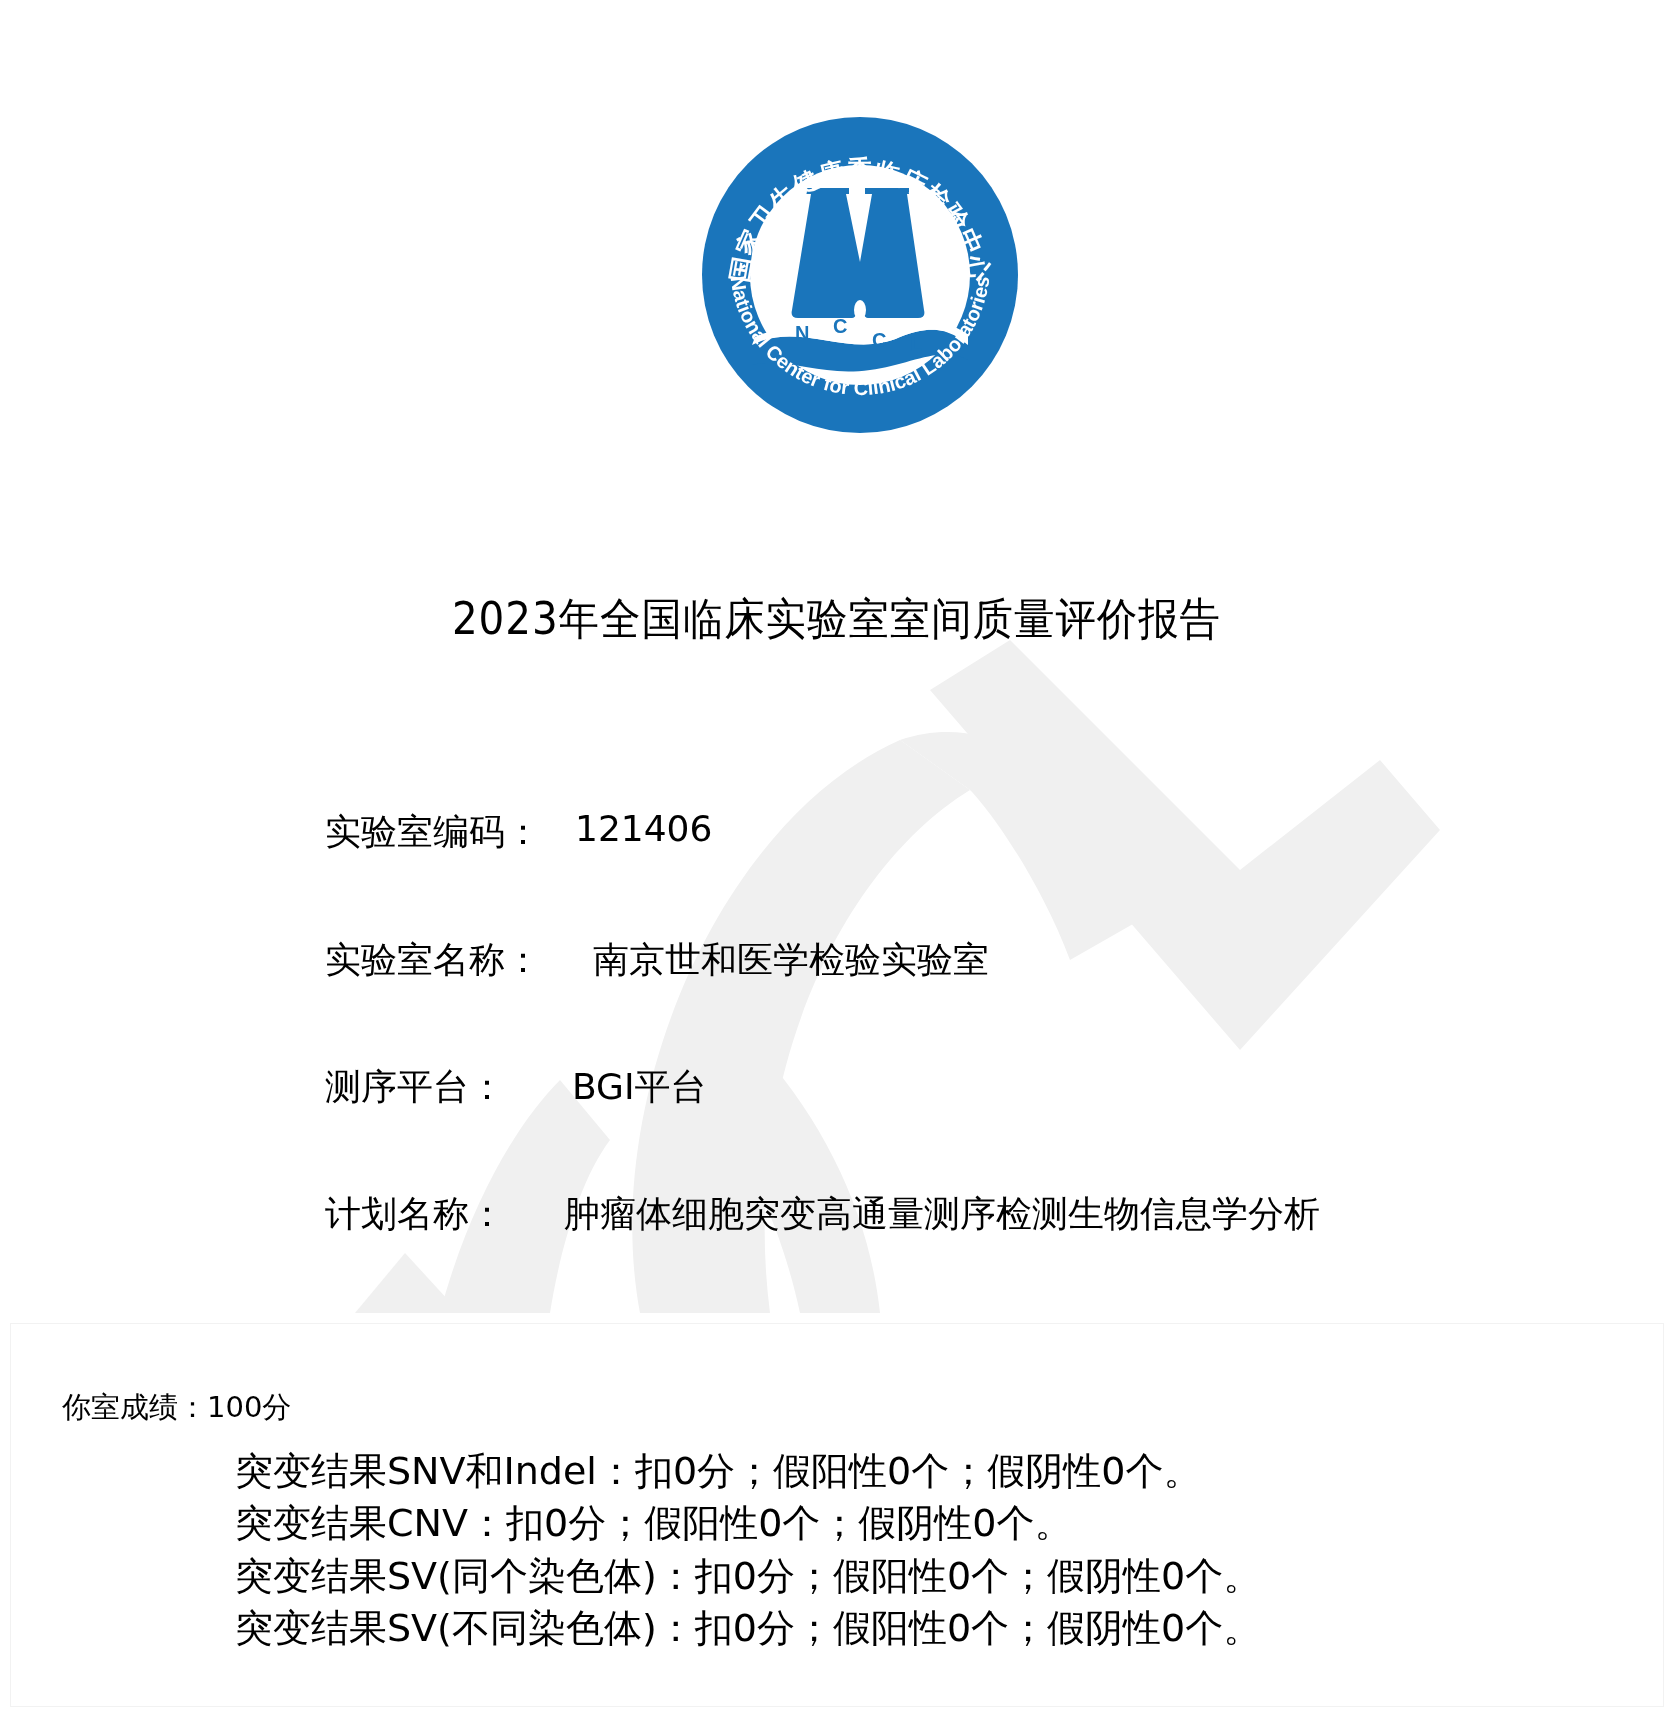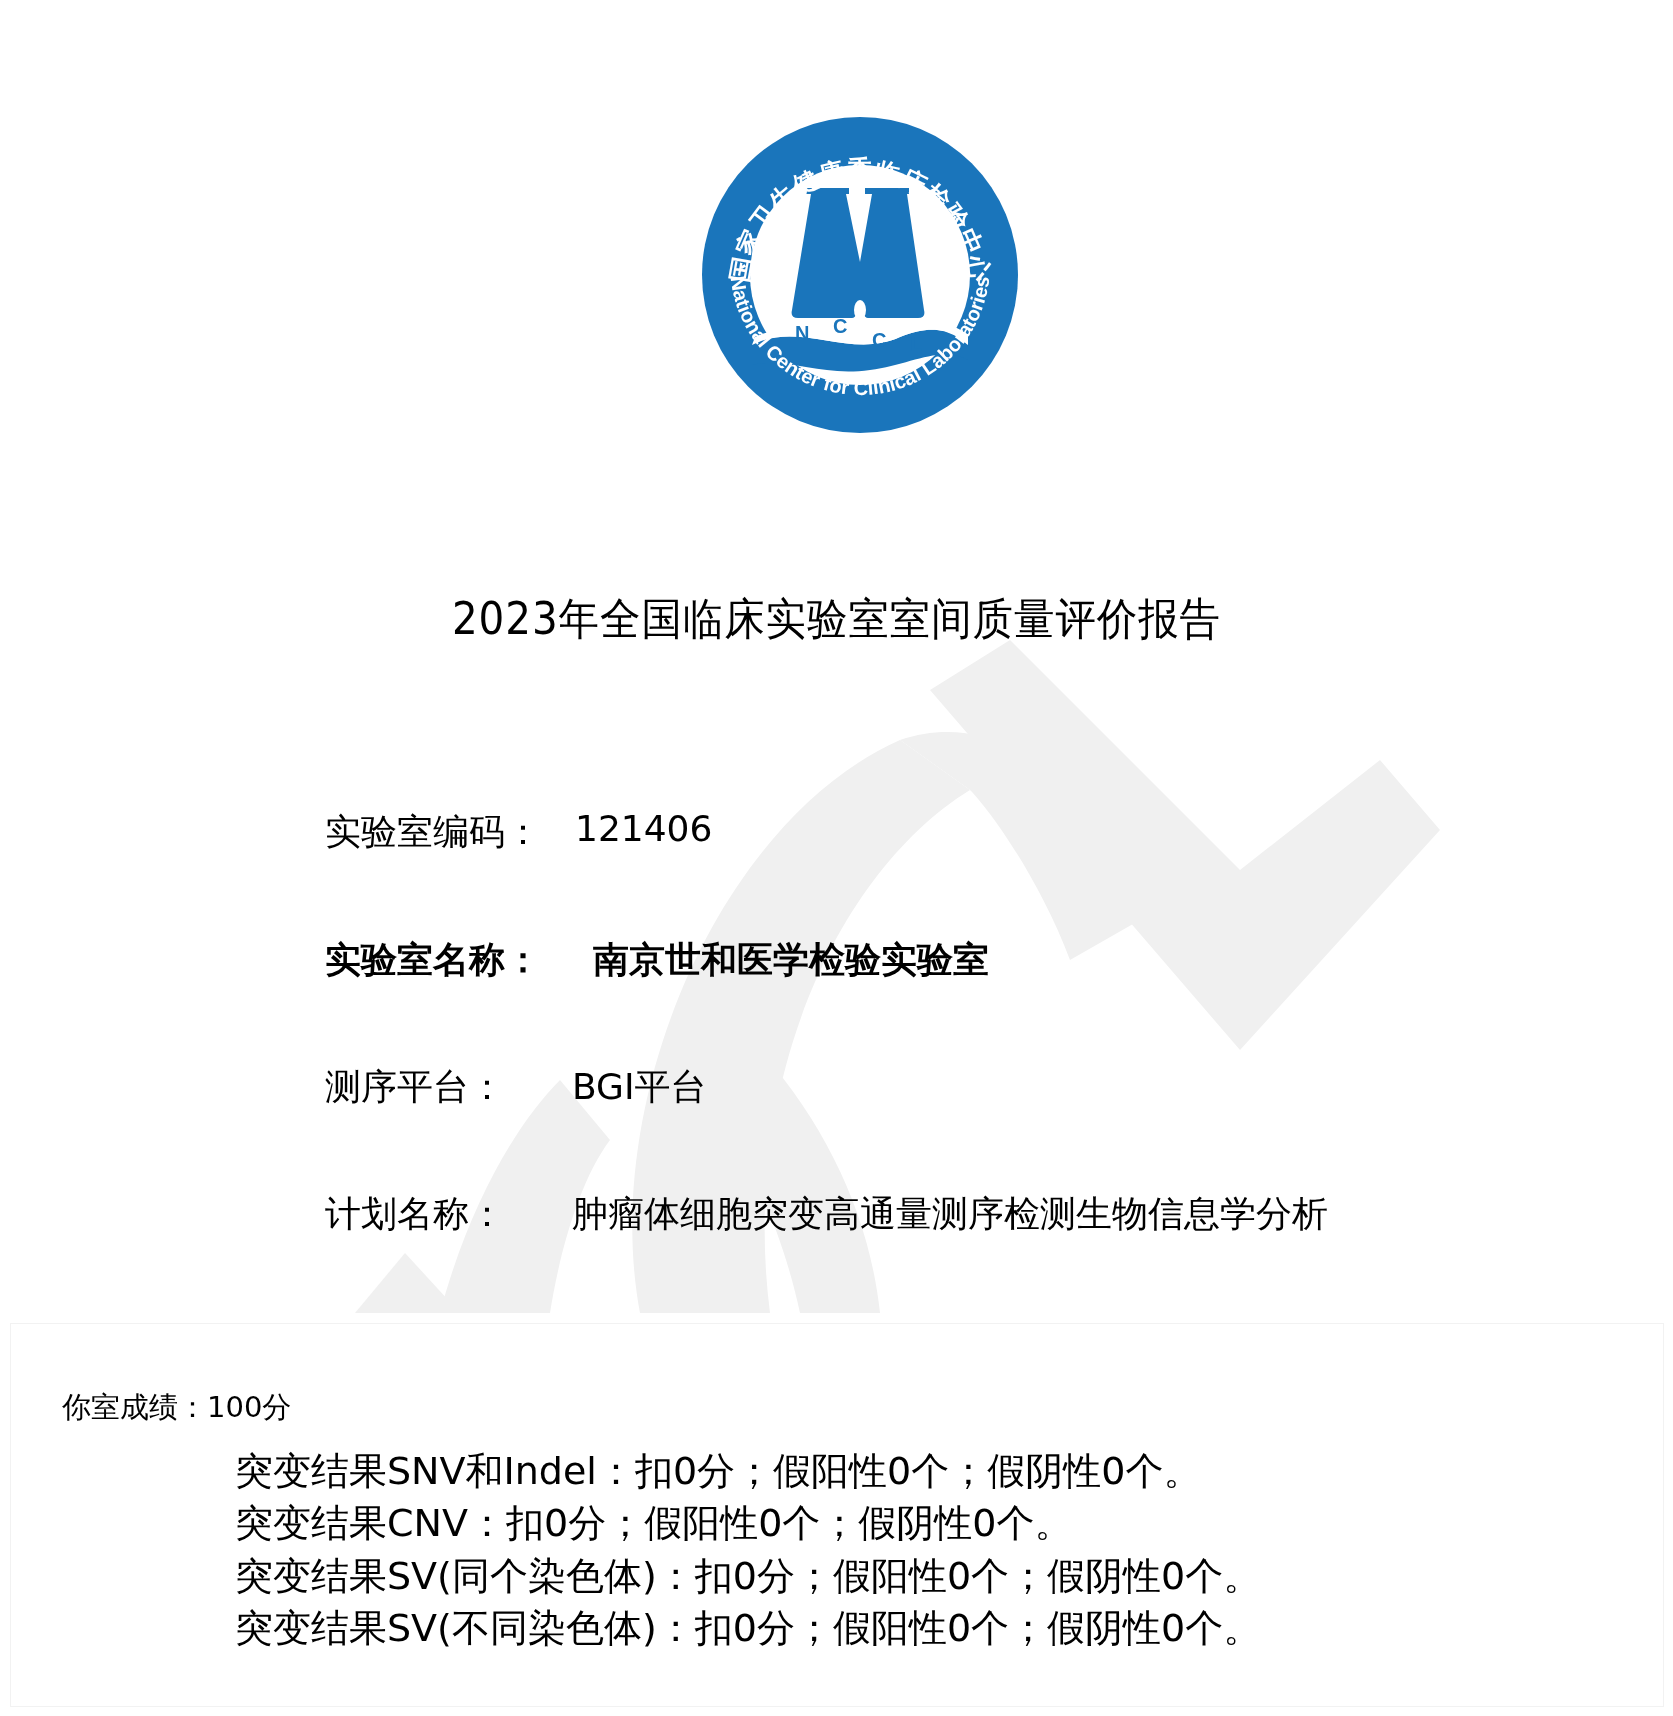--- a/index.html
+++ b/index.html
@@ -69,31 +69,31 @@
     </text>
   </svg>
 </div>
 
 <div class="title">2023年全国临床实验室室间质量评价报告</div>
 
 <div class="info-row" style="top:808px;text-align:center;">
   <span class="lbl">实验室编码：</span>
   <span class="val" style="left:250px;">121406</span>
 </div>
-<div class="info-row" style="top:936px;font-weight:bold;">
+<div class="info-row" style="top:936px;">
   <span class="lbl">实验室名称：</span>
   <span class="val" style="left:268px;">南京世和医学检验实验室</span>
 </div>
 <div class="info-row" style="top:1063px;">
   <span class="lbl">测序平台：</span>
   <span class="val" style="left:247px;">BGI平台</span>
 </div>
 <div class="info-row" style="top:1190px;text-align:right;">
   <span class="lbl">计划名称：</span>
-  <span class="val" style="left:247px;">肿瘤体细胞突变高通量测序检测生物信息学分析</span>
+  <span class="val" style="left:239px;">肿瘤体细胞突变高通量测序检测生物信息学分析</span>
 </div>
 
 <div class="score-box"></div>
 <div class="score-total">
   <span>你室成绩：</span><span>100分</span>
 </div>
 <div class="score-line" style="top:1446px;">突变结果SNV和Indel：扣0分；假阳性0个；假阴性0个。</div>
 <div class="score-line" style="top:1498px;">突变结果CNV：扣0分；假阳性0个；假阴性0个。</div>
 <div class="score-line" style="top:1551px;">突变结果SV(同个染色体)：扣0分；假阳性0个；假阴性0个。</div>
 <div class="score-line" style="top:1603px;">突变结果SV(不同染色体)：扣0分；假阳性0个；假阴性0个。</div>

